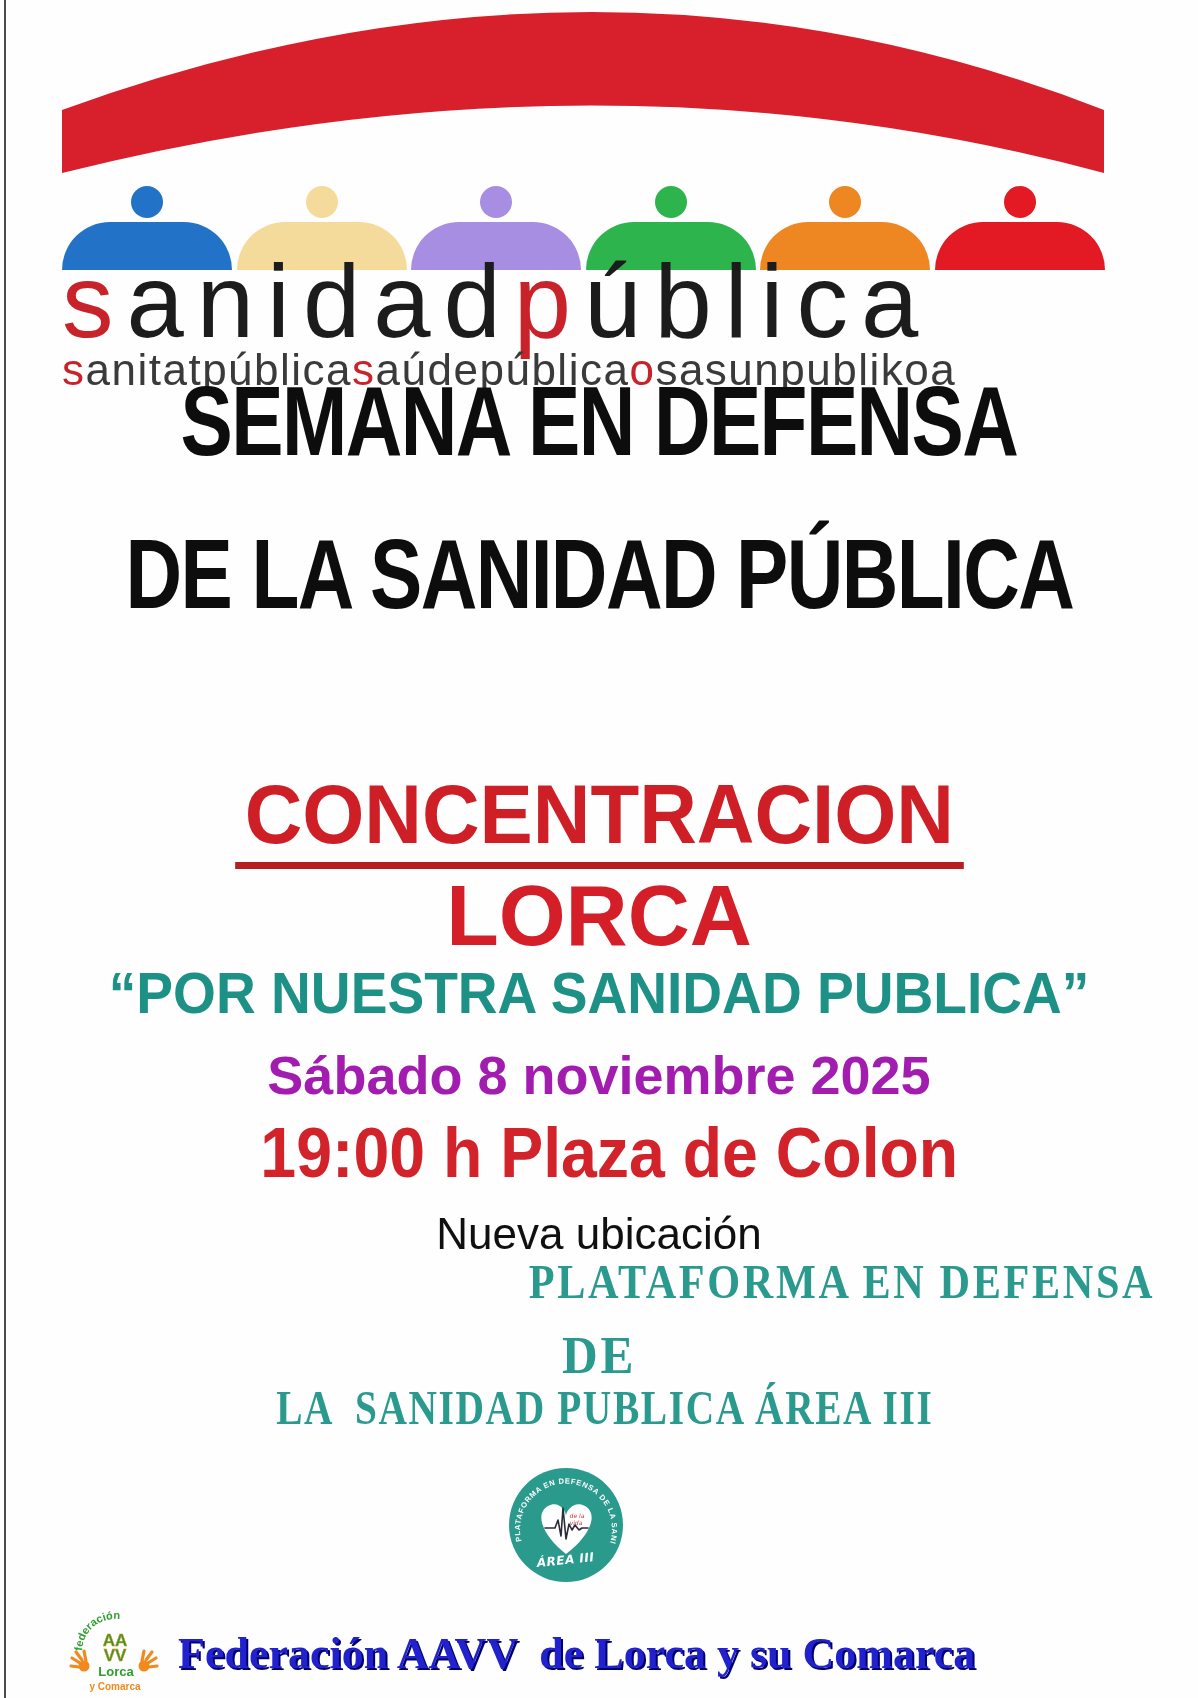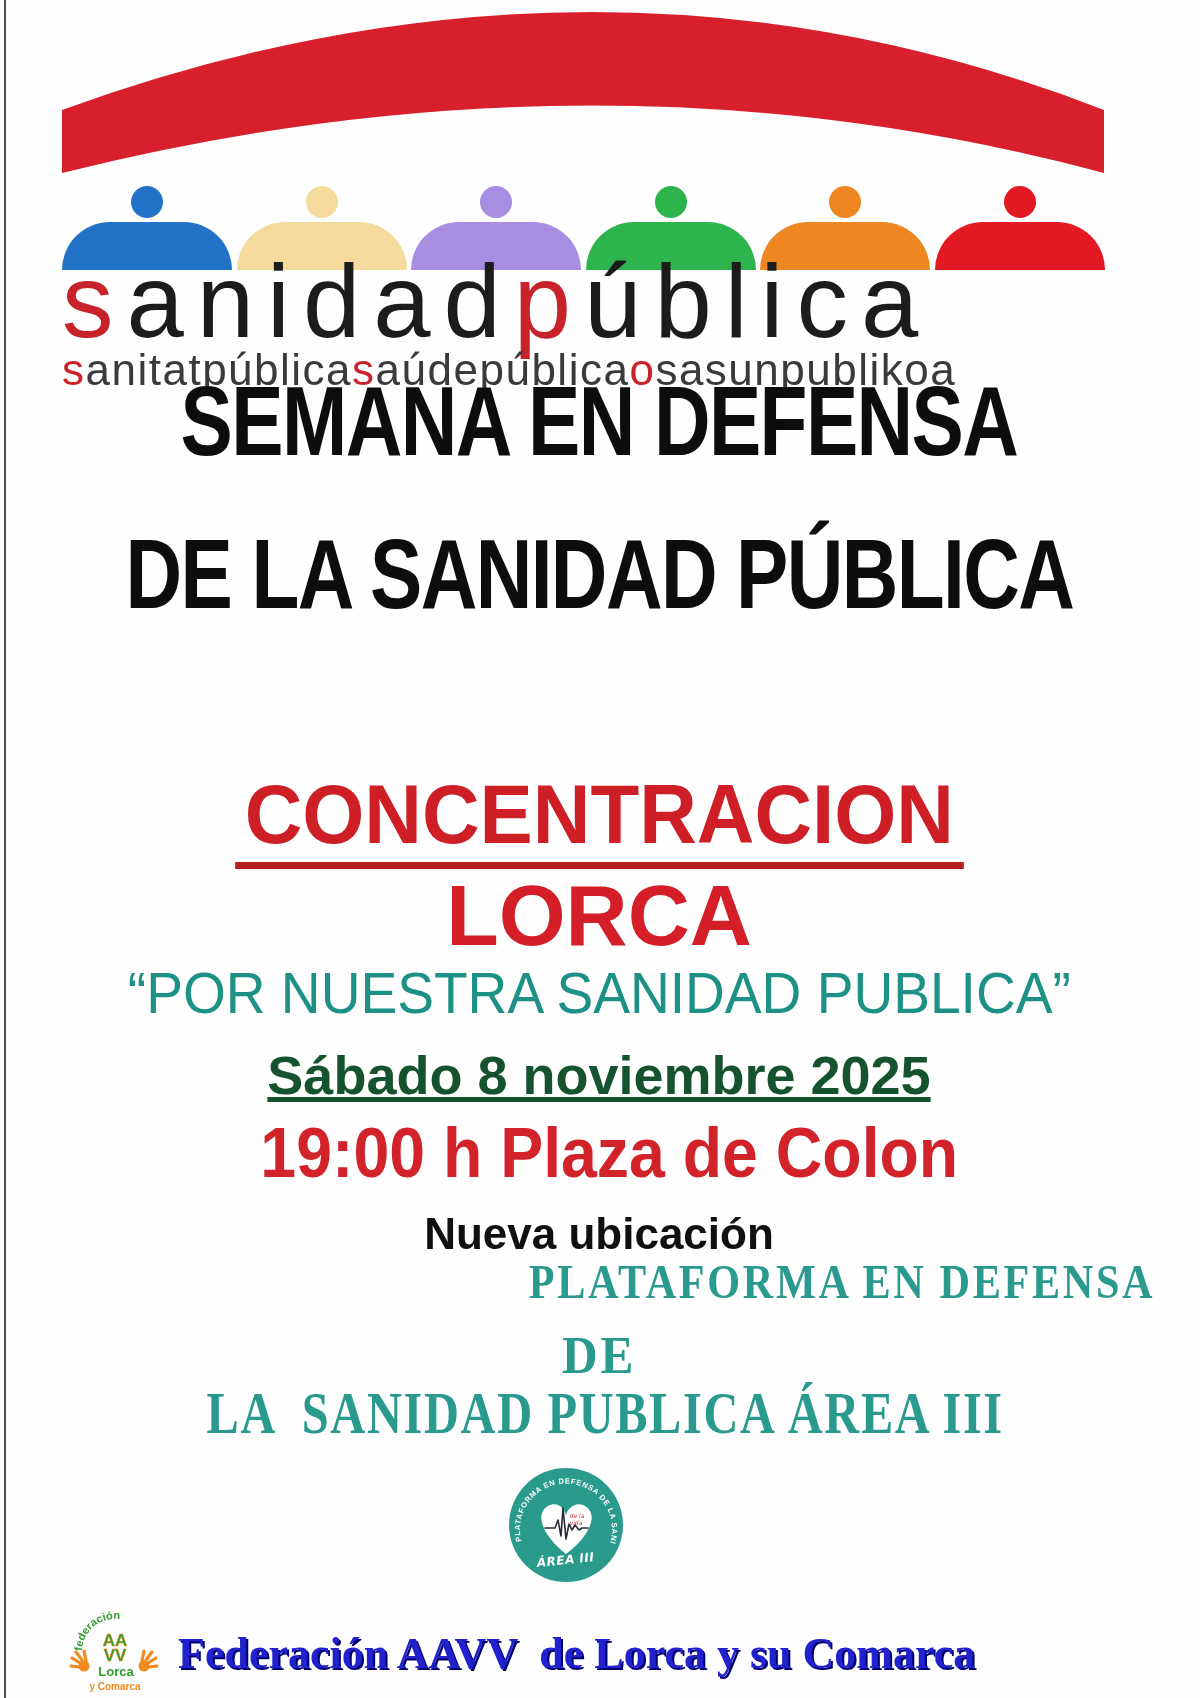--- a/index.html
+++ b/index.html
@@ -24,33 +24,33 @@
            color:#3a3a3a;white-space:nowrap;}
   .subline .red{color:#c8232b;}
 
   
   .title-line{font-weight:700;color:#0d0d0d;font-size:98px;line-height:1;}
   .title-line .squeeze{transform:scaleX(.8);letter-spacing:-2px;}
 
   .concentracion{top:772px;font-size:84px;font-weight:700;color:#ce1f27;line-height:1;}
   .concentracion .squeeze{transform:scaleX(.95);border-bottom:7px solid #b51f1f;padding:0 10px 6px 10px;}
   .lorca{top:872px;font-size:86px;font-weight:700;color:#d41f28;line-height:1;}
-  .slogan{top:964px;font-size:58px;font-weight:400;color:#1d9185;line-height:1;}
+  .slogan{top:964px;font-size:58px;font-weight:700;color:#1d9185;line-height:1;}
   .slogan .squeeze{transform:scaleX(.95);}
-  .date-line{top:1048px;font-size:54px;font-weight:700;color:#14532d;line-height:1;text-decoration:underline;}
+  .date-line{top:1048px;font-size:54px;font-weight:700;color:#a21caf;line-height:1;}
   .time-line{top:1118px;font-size:70px;font-weight:700;color:#d2232b;line-height:1;padding-left:20px;}
   .time-line .squeeze{transform:scaleX(.92);}
-  .nueva{top:1212px;font-size:44px;font-weight:700;color:#101010;line-height:1;}
+  .nueva{top:1212px;font-size:44px;font-weight:400;color:#101010;line-height:1;}
 
   .serif-teal{font-family:"Liberation Serif",serif;font-weight:700;color:#2a9a8e;line-height:1;}
   .plat1{top:1258px;font-size:48px;text-align:right;}
   .plat1 .squeeze{transform:scaleX(.88);letter-spacing:3px;}
   .plat2{top:1330px;font-size:52px;}
   .plat2 .squeeze{transform:scaleX(.95);letter-spacing:3px;}
-  .plat3{top:1384px;font-size:59px;padding-left:12px;}
+  .plat3{top:1384px;font-size:48px;padding-left:12px;}
   .plat3 .squeeze{transform:scaleX(.82);letter-spacing:2px;white-space:pre;}
 
   .seal{left:505px;top:1464px;width:122px;height:122px;}
   .footer-logo{left:68px;top:1608px;width:92px;height:90px;}
   .footer-text{left:178px;top:1632px;font-size:44px;font-weight:700;color:#2121cd;
                text-shadow:2px 2px 0 #00006e;white-space:pre;line-height:1;font-family:Liberation Serif, serif;}
 </style>
 </head>
 <body>
 

